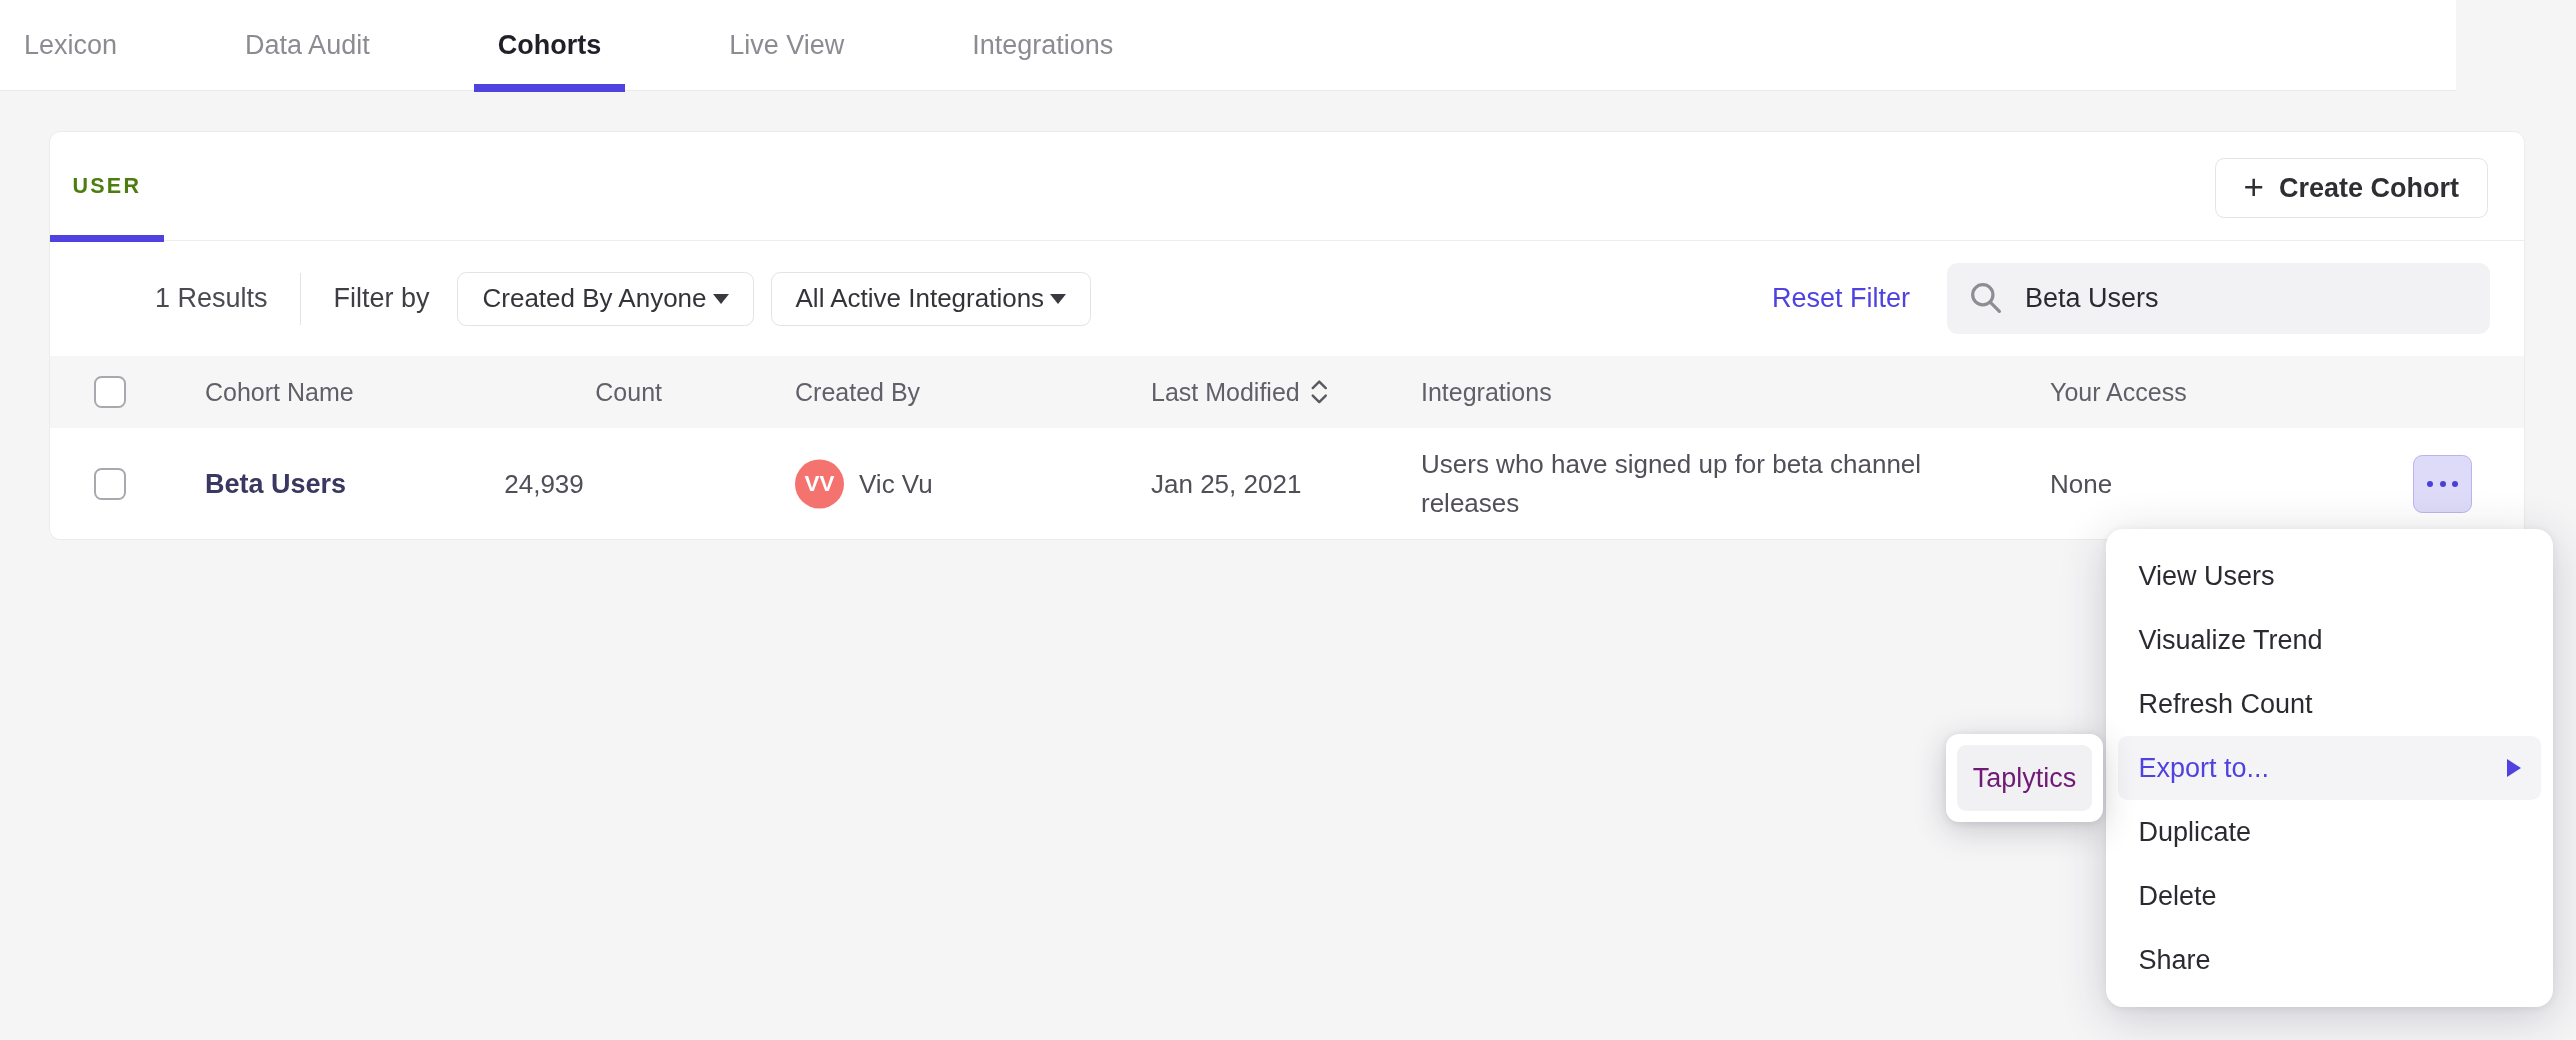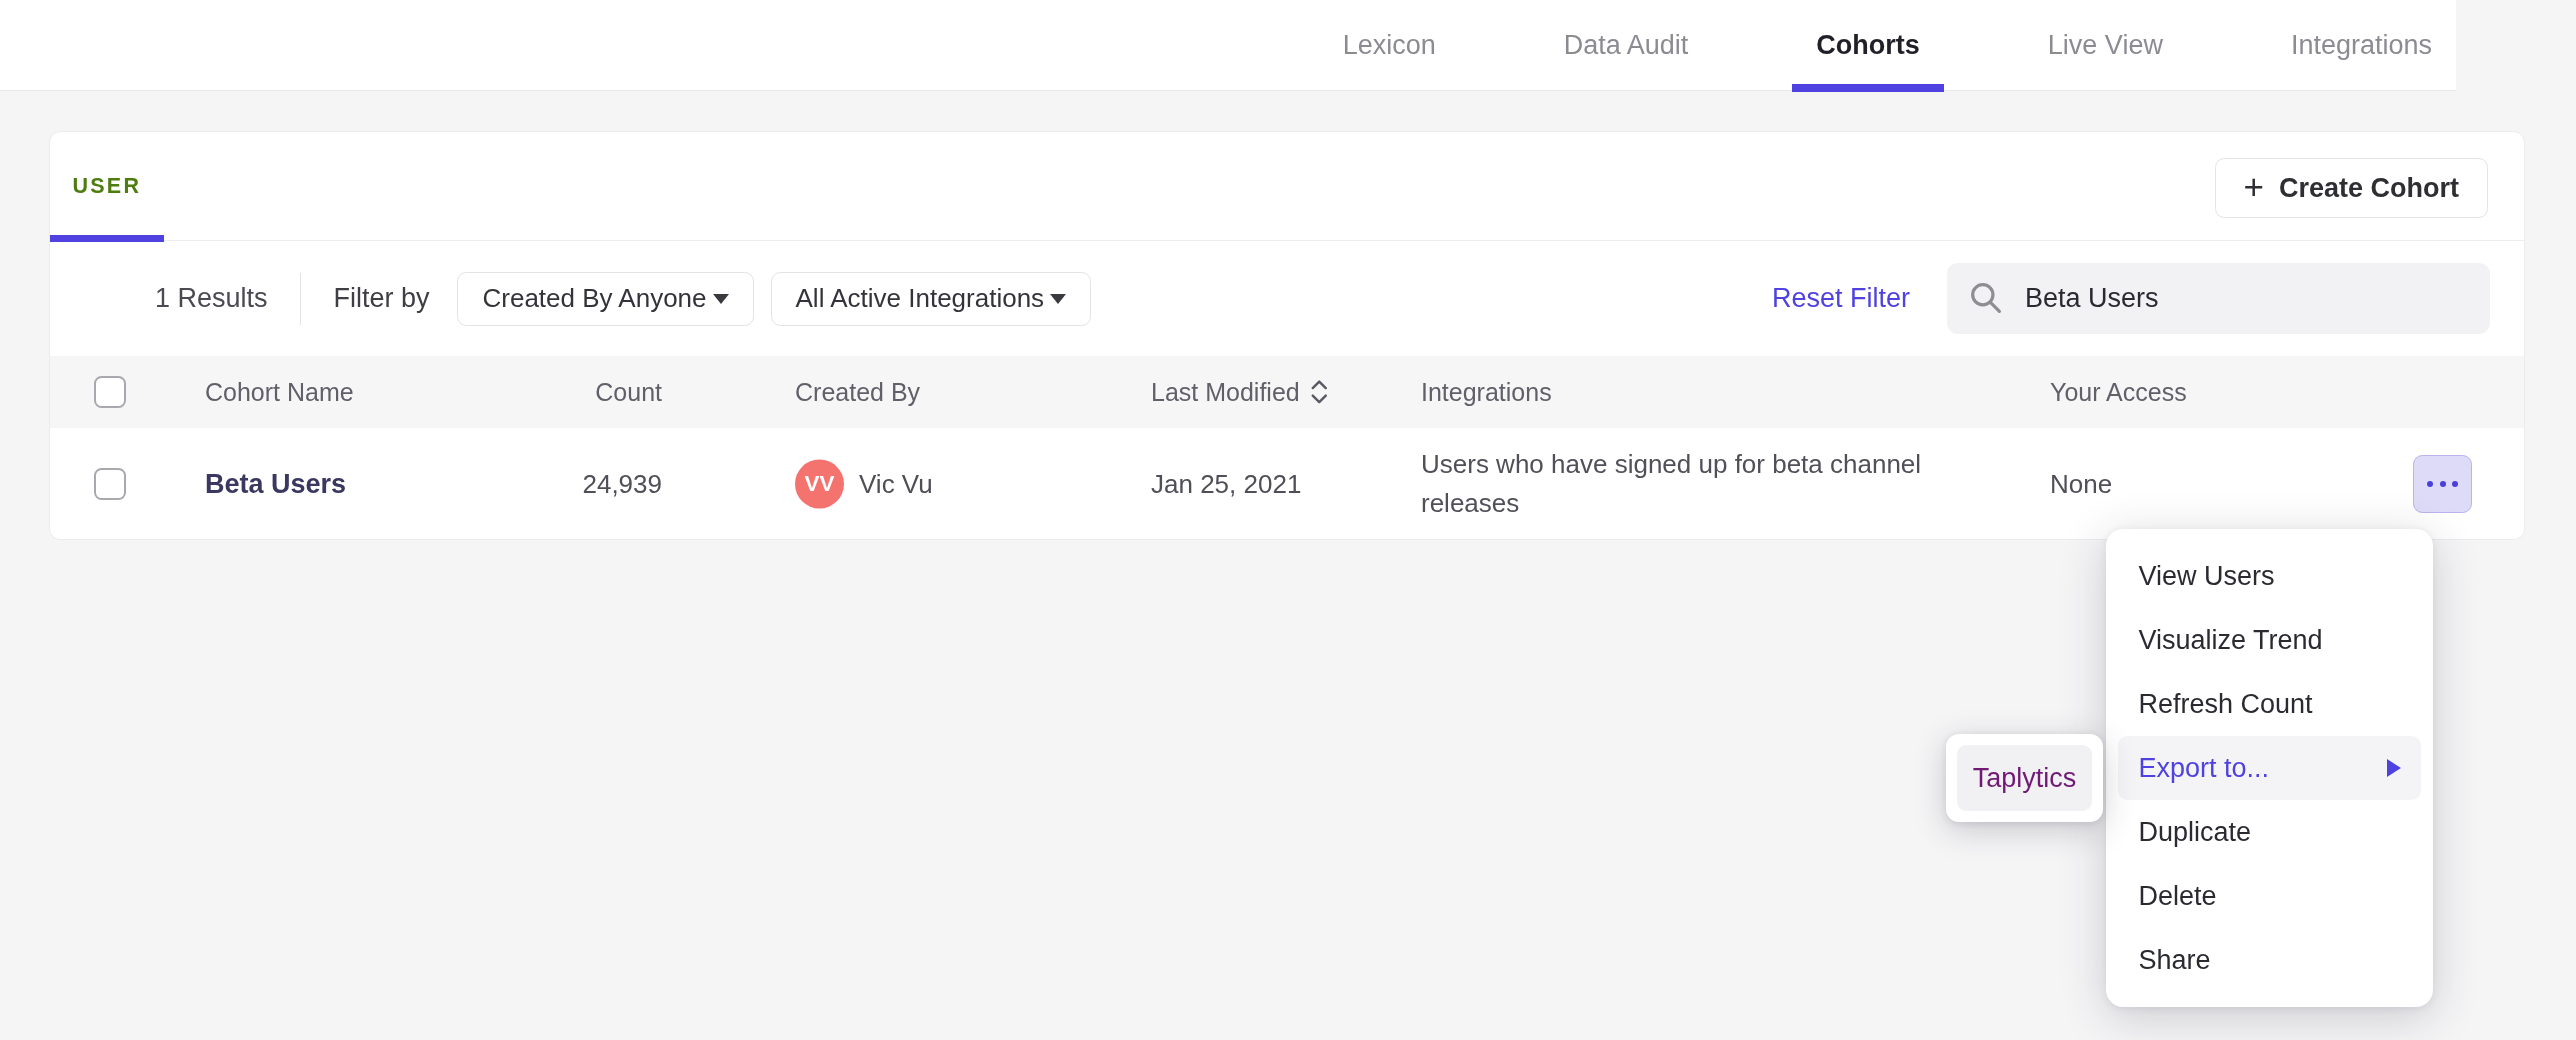--- a/index.html
+++ b/index.html
@@ -8,21 +8,21 @@
     font-family:"Liberation Sans", sans-serif;
     background:#f5f5f6;
     color:#2b2a31;
     position:relative;
   }
 
   
   .topbar {
     position:absolute; left:0; top:0; width:2456px; height:91px;
     background:#ffffff; border-bottom:1.9px solid #e9e8ea;
-    display:flex; justify-content:flex-end; align-items:stretch;
+    display:flex; justify-content:flex-start; align-items:stretch;
   }
   .topnav { display:flex; gap:80px; }
   .topnav .tab {
     position:relative; display:flex; align-items:center;
     padding:0 24px; font-size:27px; color:#8c8b92; cursor:pointer;
   }
   .topnav .tab.active { color:#211f28; font-weight:600; }
   .tab-underline {
     position:absolute; left:0; right:0; bottom:-1.9px; height:8.4px;
     background:#4f42e0;
@@ -101,40 +101,40 @@
   .c-modified  { left:1101px; }
   .c-desc      { left:1371px; width:560px; }
   .c-access    { left:2000px; }
   .c-actions   { left:2363px; }
 
   .checkbox {
     width:32px; height:32px; background:#fff;
     border:2.8px solid #a9a8ae; border-radius:7.5px; cursor:pointer;
   }
   .cohort-link { color:#3a3860; font-weight:600; font-size:27px; cursor:pointer; }
-  .muted { color:#504e57; }
+  .muted { color:#504e57;text-align:center; }
   .desc-text { color:#514f58; line-height:39px; font-size:26px; }
   .createdby-wrap { display:flex; align-items:center; gap:15px; }
   .avatar {
     width:49px; height:49px; border-radius:50%; background:#f4736e;
     display:flex; align-items:center; justify-content:center;
     color:#fff; font-size:22.4px; font-weight:600;
   }
   .sort-icon { margin-left:9.3px; vertical-align:-5.6px; }
 
   .more-btn {
     width:59px; height:58px; background:#dddbf7; border:1.9px solid #b9b4ef;
     border-radius:9.3px; display:flex; align-items:center; justify-content:center;
     gap:6.5px; cursor:pointer;
   }
   .ring { width:4.7px; height:4.7px; border:3.7px solid #4a3fd9; border-radius:50%; background:transparent; }
 
   
   .context-menu {
-    position:absolute; left:2106px; top:529px; width:327px;
+    position:absolute; left:2106px; top:529px; width:447px;
     background:#fff; border-radius:17px; padding:15px 12px;
     box-shadow:0 9.3px 47px rgba(40,40,60,0.20), 0 1.9px 7.5px rgba(40,40,60,0.08);
     z-index:5;
   }
   .menu-item {
     height:64px; display:flex; align-items:center; padding:0 20.5px;
     font-size:27px; color:#2b2a31; border-radius:9.3px; cursor:pointer;
   }
   .menu-item.active { background:#f4f4f6; color:#4f42e0; }
   .menu-arrow {

